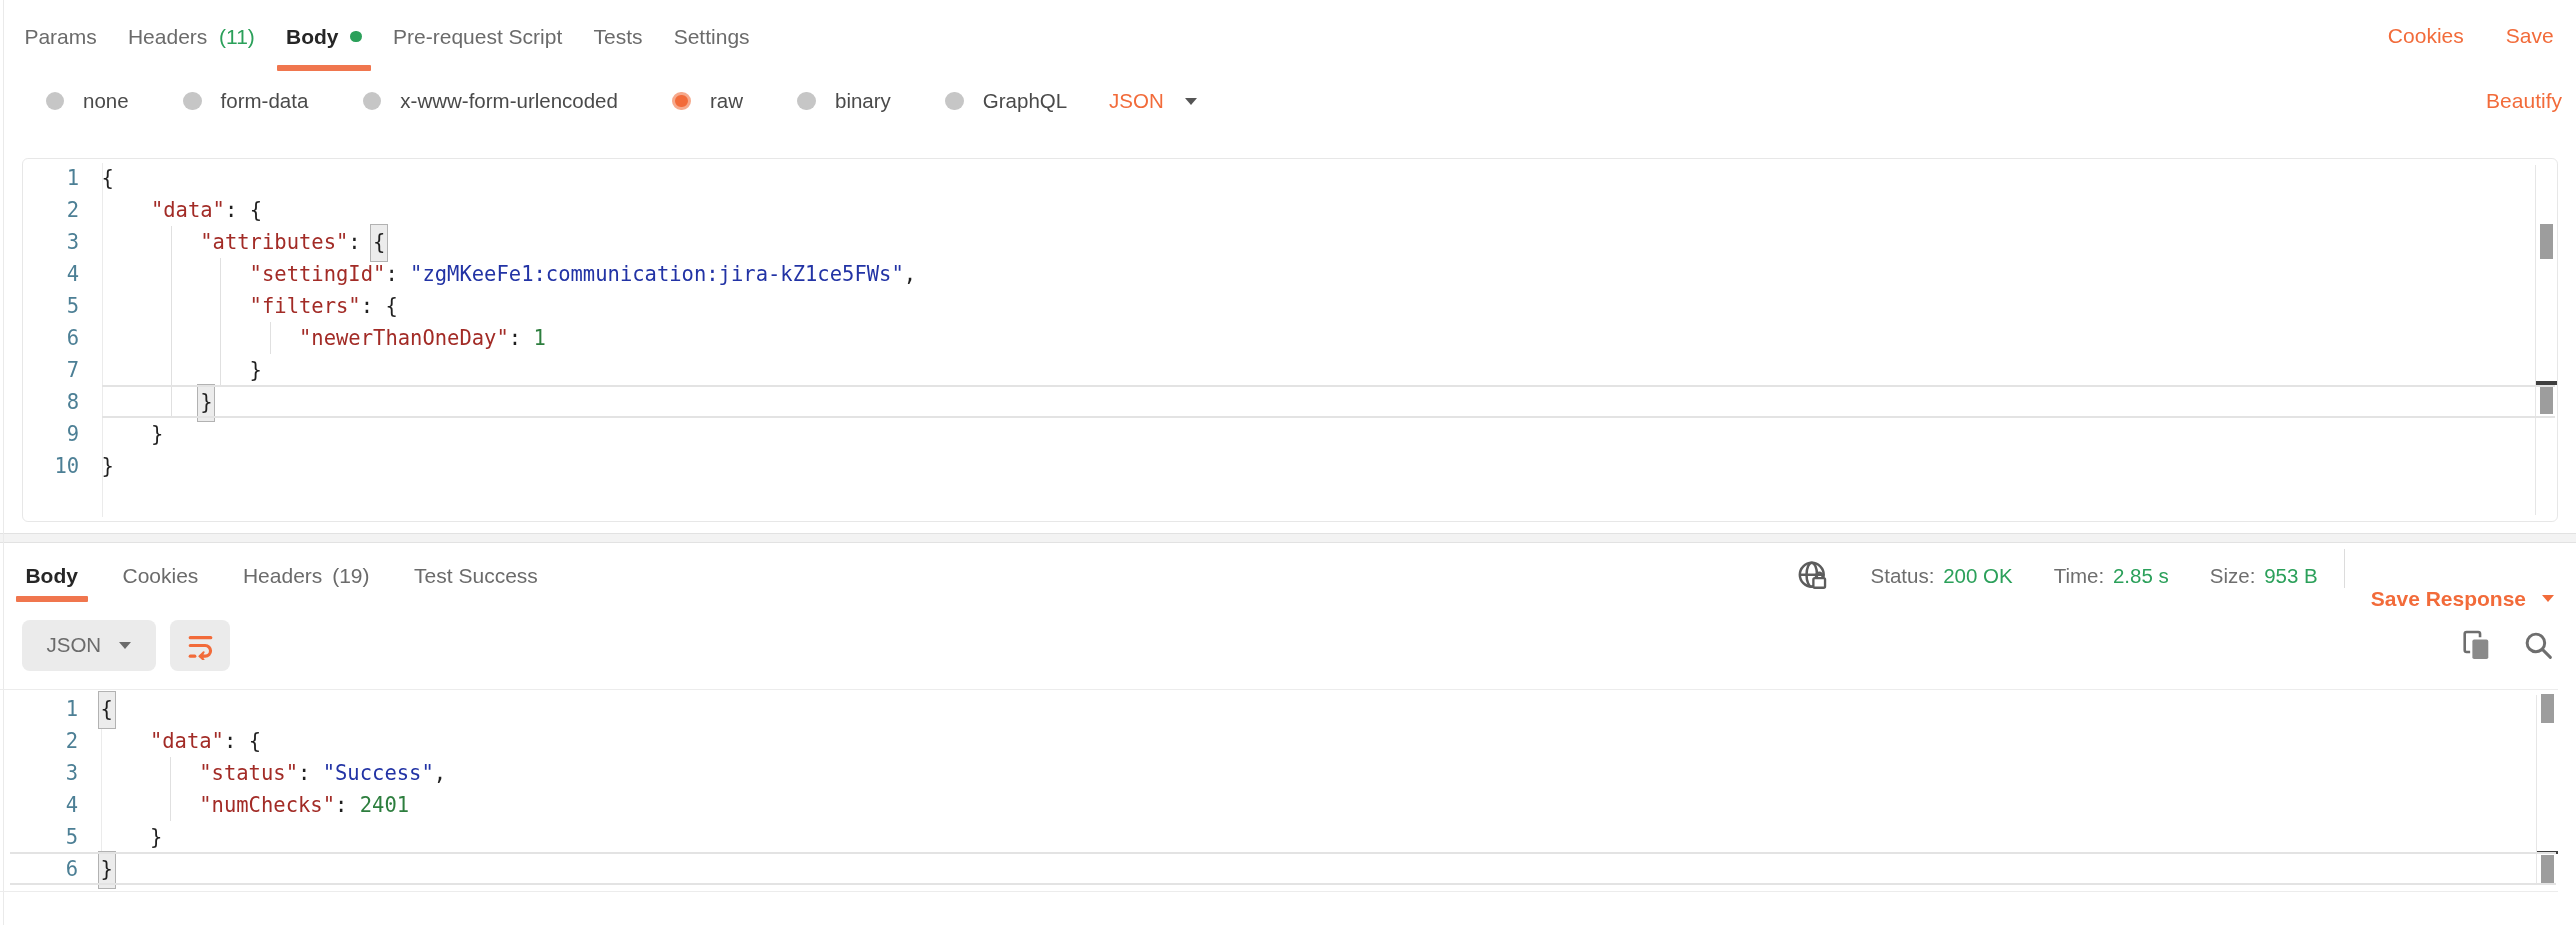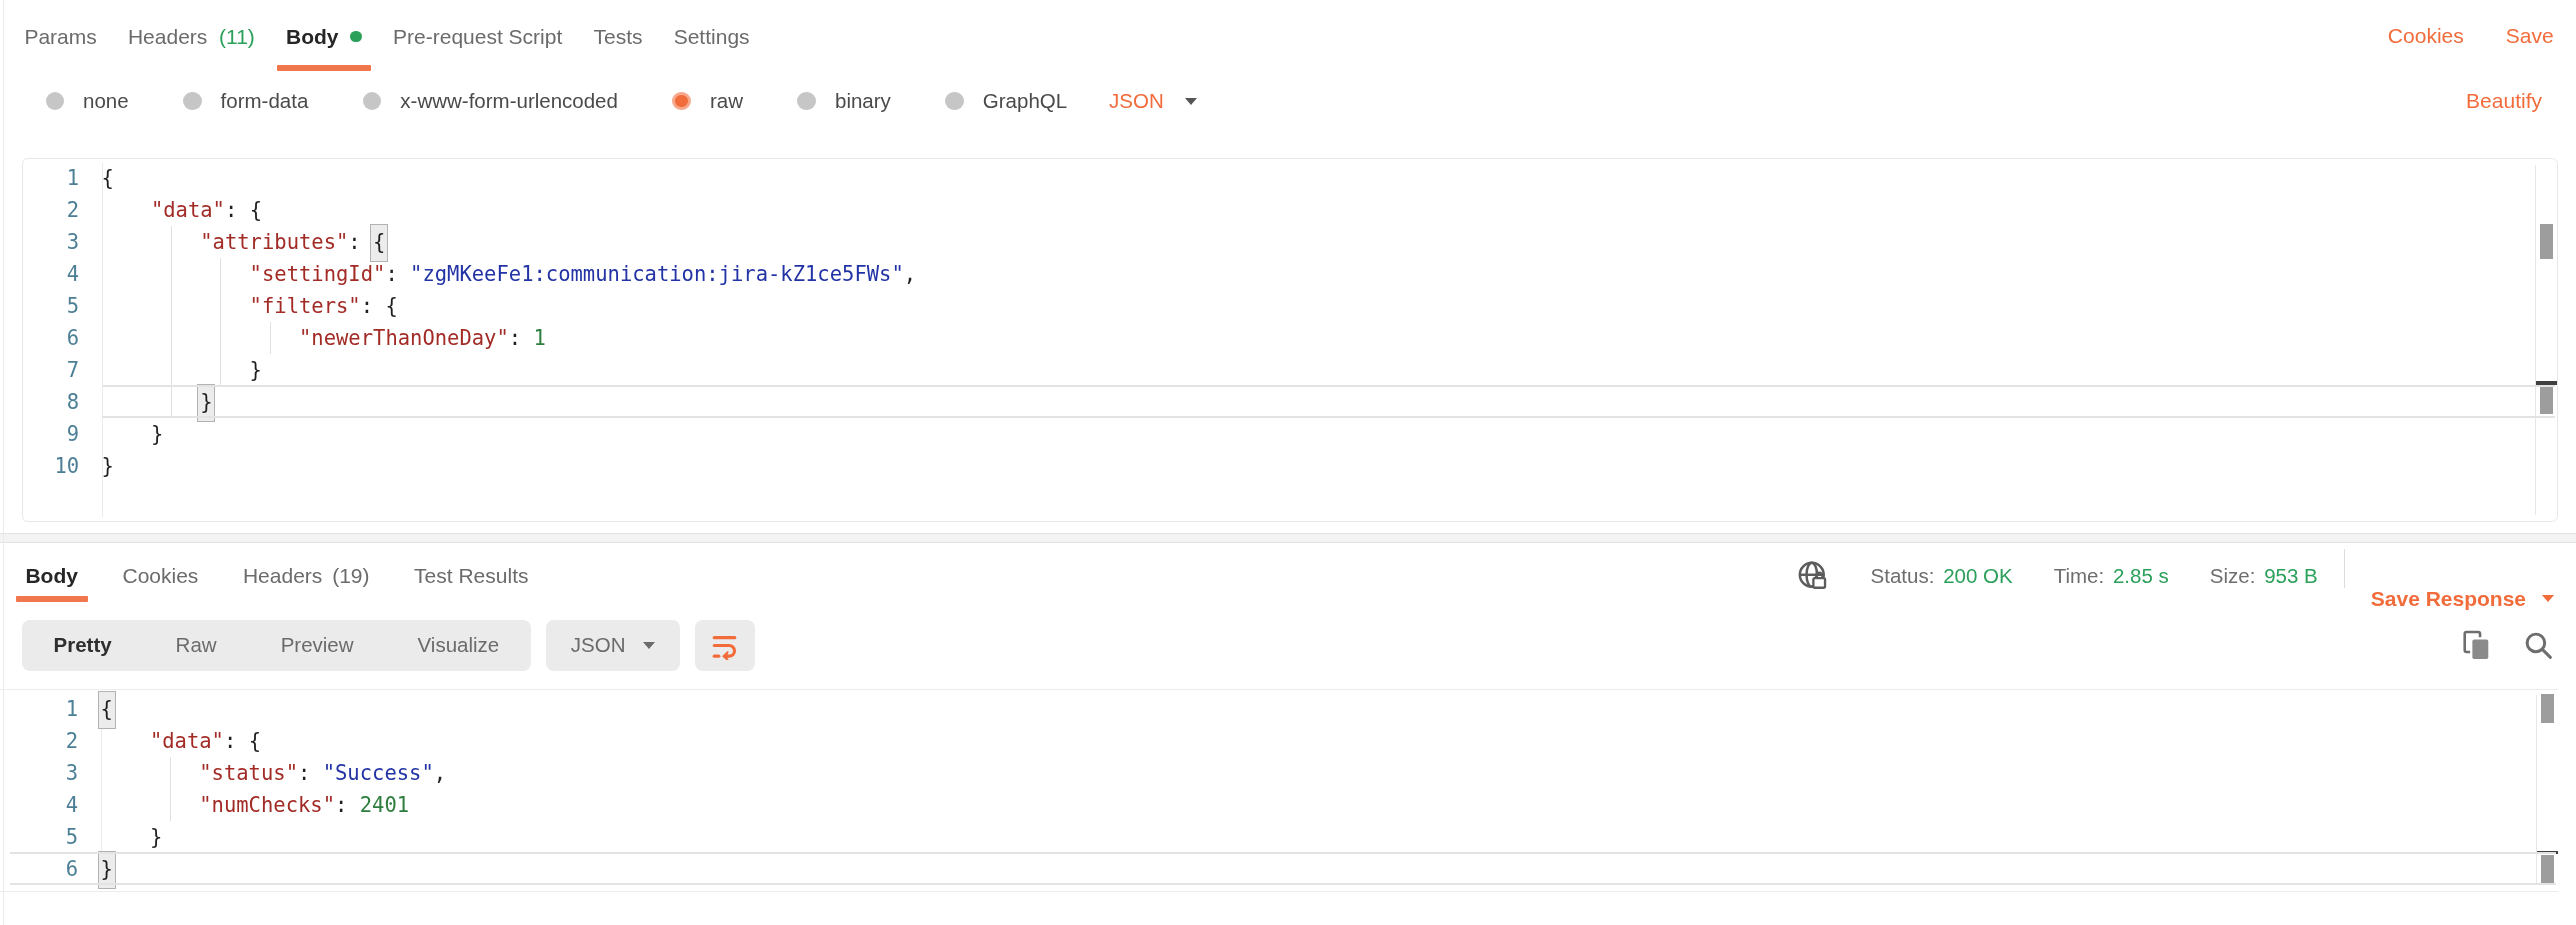--- a/index.html
+++ b/index.html
@@ -26,21 +26,21 @@
   .modes{display:flex;align-items:center;height:60px;padding-left:27px;}
   .mode{display:flex;align-items:center;gap:19px;margin-left:18.5px;margin-right:36px;cursor:pointer;}
   .mode:first-child{margin-left:18.5px;}
   .radio{width:18.5px;height:18.5px;border-radius:50%;background:#c6c6c6;flex:0 0 auto;}
   .mode.sel .radio{background:#f26b3a;border:3.4px solid #f6a98c;box-sizing:border-box;}
   .mode-label{font-size:20.5px;color:#4a4a4a;}
   .lang-select{display:flex;align-items:center;gap:21.5px;margin-left:5.9px;cursor:pointer;}
   .lang-select .lang{color:#f26b3a;font-size:20.5px;}
   .caret{width:0;height:0;border-left:6.8px solid transparent;border-right:6.8px solid transparent;
          border-top:7.8px solid #555;}
-  .beautify{margin-left:auto;padding-right:34px;}
+  .beautify{margin-left:auto;padding-right:14px;}
 
   
   .editor{position:relative;font-family:"DejaVu Sans Mono",monospace;font-size:20.5px;
           line-height:32px;color:#1f1f1f;}
   .editor.request{margin:27px 17.6px 0 21.5px;height:364px;border:1px solid #e7e7e7;border-radius:5.9px;
           padding-top:2.9px;box-sizing:border-box;}
   .editor.response{margin:17.6px 17.6px 0 0;border-top:1px solid #ececec;border-bottom:1px solid #ececec;
           padding:3.9px 0 5.9px 21.5px;}
   .gutter-sep{position:absolute;top:3.9px;bottom:3.9px;width:1px;background:#ebebeb;}
   .row{display:flex;height:32px;position:relative;}
@@ -233,21 +233,21 @@
         <span>Body</span>
       </div>
       <div class="rtab">
         <span>Cookies</span>
       </div>
       <div class="rtab">
         <span>Headers</span>
         <span class="count">(19)</span>
       </div>
       <div class="rtab">
-        <span>Test Results</span>
+        <span>Test Success</span>
       </div>
     </div>
   <div class="meta">
     <span class="icon-btn">
       <svg width="35" height="35" viewBox="0 0 24 24" fill="none" stroke="#5c5c5c" stroke-width="1.7">
         <circle cx="11.5" cy="11.5" r="8.2"></circle>
         <ellipse cx="11.5" cy="11.5" rx="3.6" ry="8.2"></ellipse>
         <path d="M3.3 11.5h16.4"></path>
         <rect x="12.6" y="13.8" width="8" height="6.6" rx="1" fill="#ffffff" stroke-width="1.6"></rect>
         <path d="M14.4 13.8v-1.6a2.2 2.2 0 0 1 4.4 0v1.6" stroke-width="1.6"></path>
@@ -267,26 +267,20 @@
     </span>
     <span class="vdiv"></span>
     <span class="save">
       <span class="txt">Save Response</span>
       <span class="caret"></span>
     </span>
   </div>
 </div>
 
 <div class="resp-toolbar">
-  <div class="pill" id="views-host">
-      <span class="seg active">Pretty</span>
-      <span class="seg">Raw</span>
-      <span class="seg">Preview</span>
-      <span class="seg">Visualize</span>
-    </div>
   <div class="lang-pill">
     <span class="lang">JSON</span>
     <span class="caret"></span>
   </div>
   <div class="wrap-btn">
     <svg width="29" height="29" viewBox="0 0 24 24" fill="none" stroke="#f26b3a" stroke-width="2.6" stroke-linecap="round">
       <path d="M3.5 5.5h17"></path>
       <path d="M3.5 12h12.4a4.4 4.4 0 1 1 0 8.8h-3.6"></path>
       <path d="M3.5 20.8h3.8"></path>
       <path d="M14.6 17.6l-3.4 3.2 3.4 3.2" fill="#f26b3a" stroke-width="1.6"></path>

